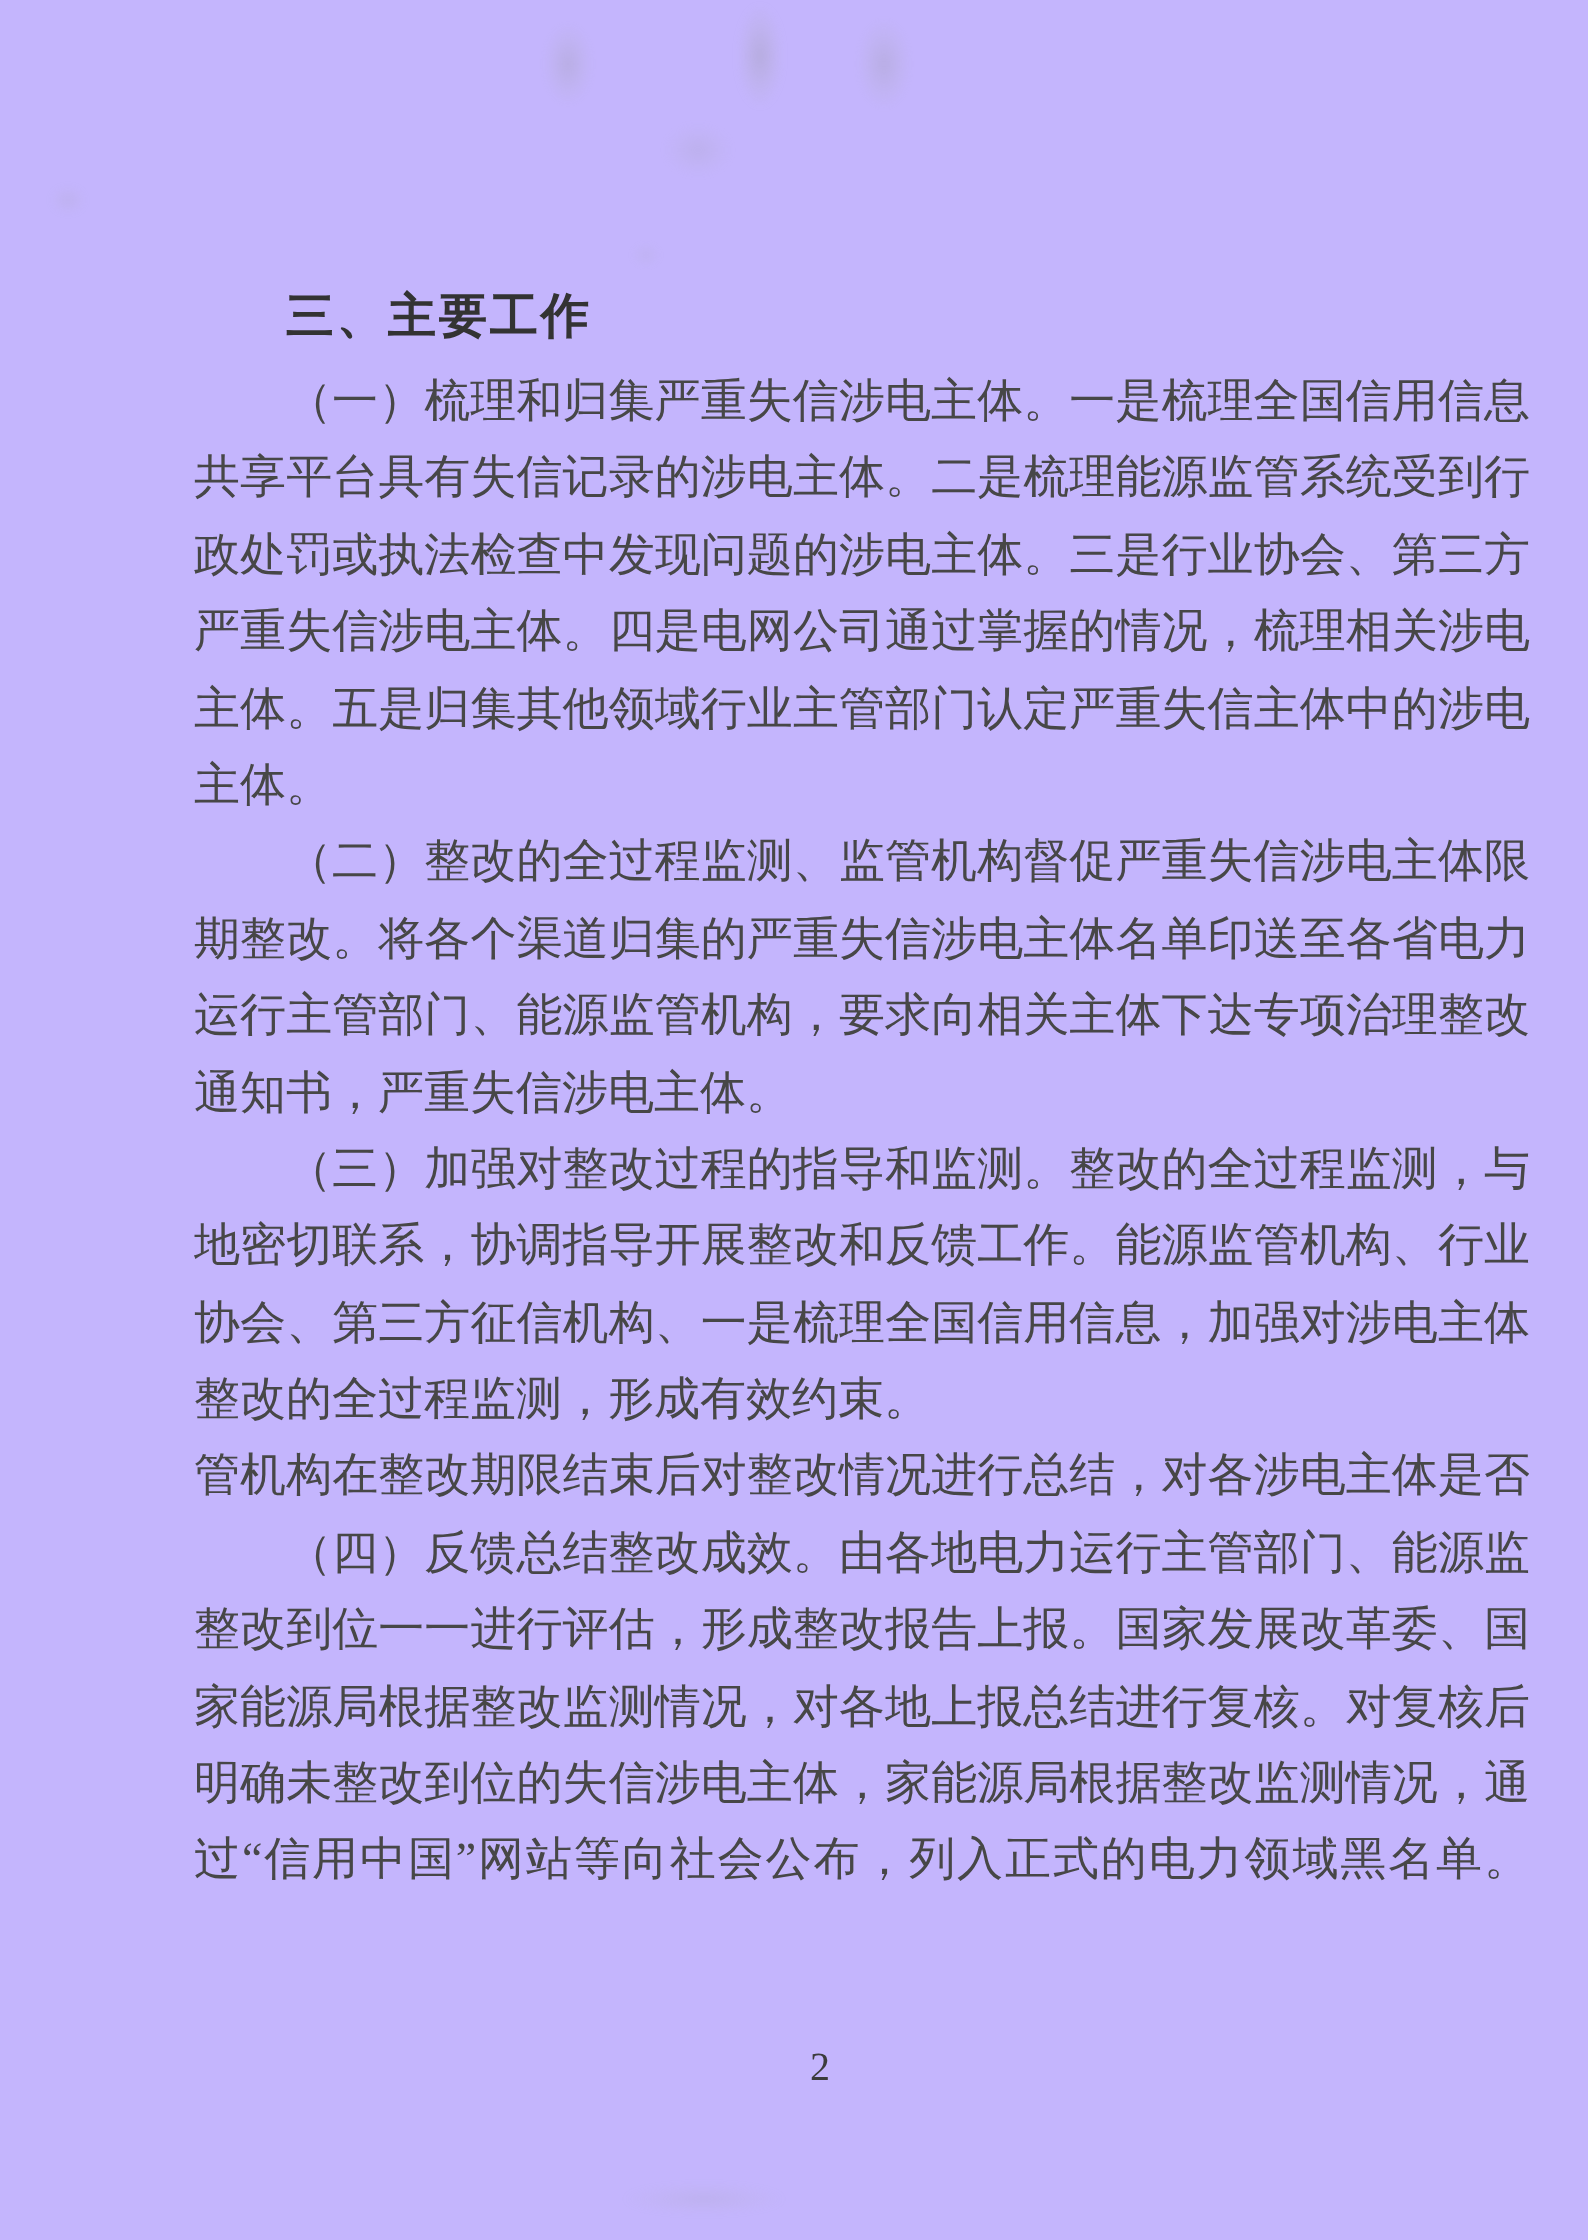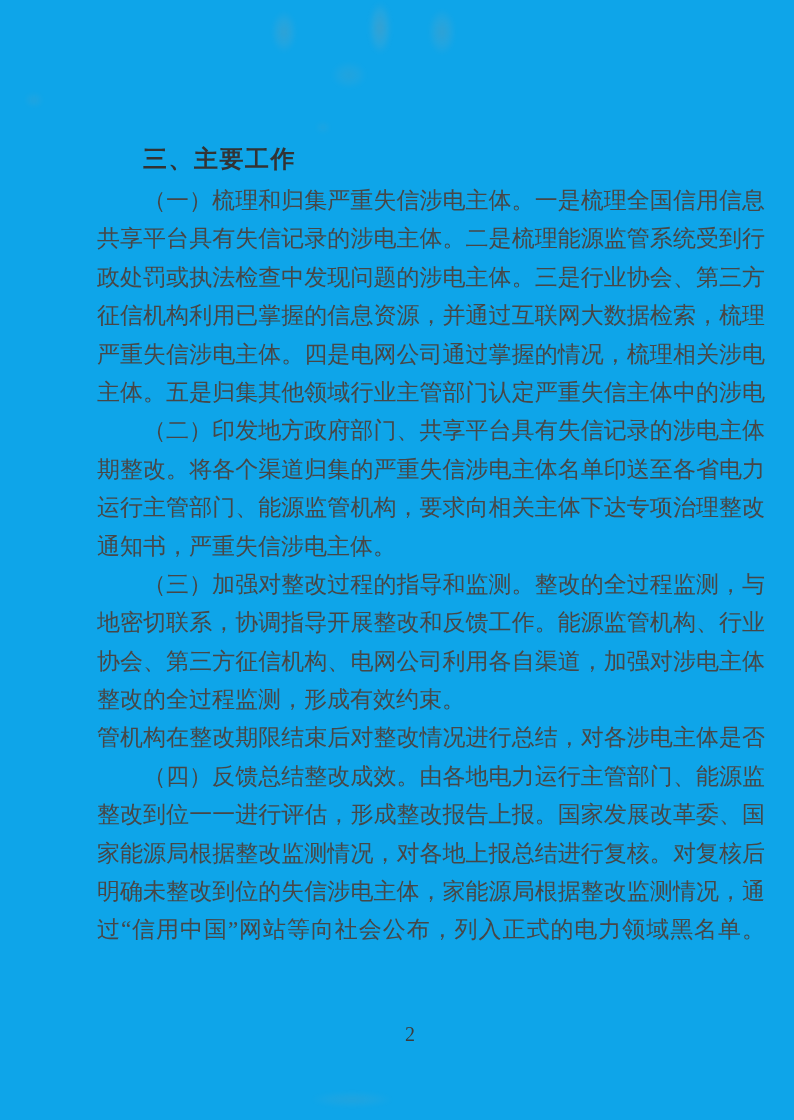--- a/index.html
+++ b/index.html
@@ -2,21 +2,21 @@
 <html><head>
 <meta charset="utf-8">
 <style>
   html, body { margin: 0; padding: 0; }
   body { background: #ffffff; }
 
   .page {
     position: relative;
     width: 794px;
     height: 1120px;
-    background: #0ea5e9;
+    background: #c4b5fd;
     overflow: hidden;
   }
 
   
   .doc {
     position: absolute;
     left: 97px;
     top: 140px;
     width: 668px;
   }
@@ -91,36 +91,36 @@
   <div class="smudge s7"></div>
 
   <div class="doc">
 
     <h1 class="heading">三、主要工作</h1>
 
     <div class="para">
       <div class="line indent">（一）梳理和归集严重失信涉电主体。一是梳理全国信用信息</div>
       <div class="line">共享平台具有失信记录的涉电主体。二是梳理能源监管系统受到行</div>
       <div class="line">政处罚或执法检查中发现问题的涉电主体。三是行业协会、第三方</div>
-      <div class="line">征信机构利用已掌握的信息资源，并通过互联网大数据检索，梳理</div>
       <div class="line">严重失信涉电主体。四是电网公司通过掌握的情况，梳理相关涉电</div>
       <div class="line">主体。五是归集其他领域行业主管部门认定严重失信主体中的涉电</div>
+      <div class="line short">主体。</div>
     </div>
 
     <div class="para">
-      <div class="line indent">（二）印发地方政府部门、共享平台具有失信记录的涉电主体</div>
+      <div class="line indent">（二）整改的全过程监测、监管机构督促严重失信涉电主体限</div>
       <div class="line">期整改。将各个渠道归集的严重失信涉电主体名单印送至各省电力</div>
       <div class="line">运行主管部门、能源监管机构，要求向相关主体下达专项治理整改</div>
       <div class="line short">通知书，严重失信涉电主体。</div>
     </div>
 
     <div class="para">
       <div class="line indent">（三）加强对整改过程的指导和监测。整改的全过程监测，与各</div>
       <div class="line">地密切联系，协调指导开展整改和反馈工作。能源监管机构、行业</div>
-      <div class="line">协会、第三方征信机构、电网公司利用各自渠道，加强对涉电主体</div>
+      <div class="line">协会、第三方征信机构、一是梳理全国信用信息，加强对涉电主体</div>
       <div class="line short">整改的全过程监测，形成有效约束。</div>
     </div>
 
     <div class="para">
       <div class="line">管机构在整改期限结束后对整改情况进行总结，对各涉电主体是否</div>
       <div class="line indent">（四）反馈总结整改成效。由各地电力运行主管部门、能源监</div>
       <div class="line">整改到位一一进行评估，形成整改报告上报。国家发展改革委、国</div>
       <div class="line">家能源局根据整改监测情况，对各地上报总结进行复核。对复核后</div>
       <div class="line">明确未整改到位的失信涉电主体，家能源局根据整改监测情况，通</div>
       <div class="line">过“信用中国”网站等向社会公布，列入正式的电力领域黑名单。</div>

